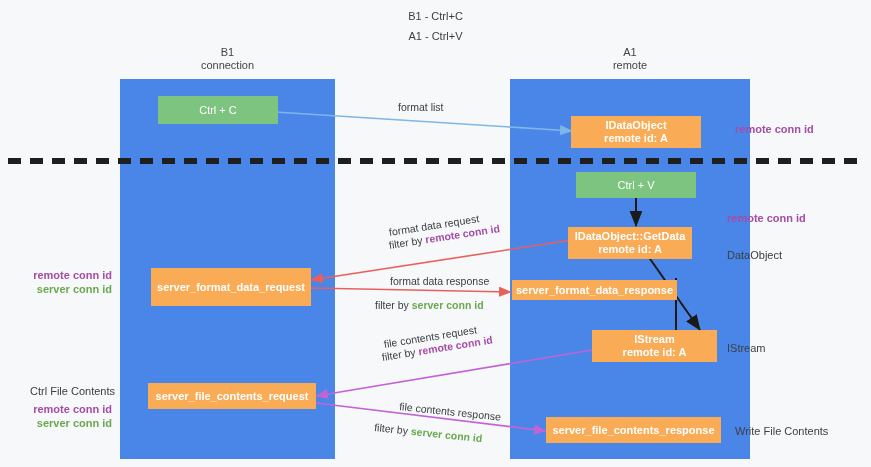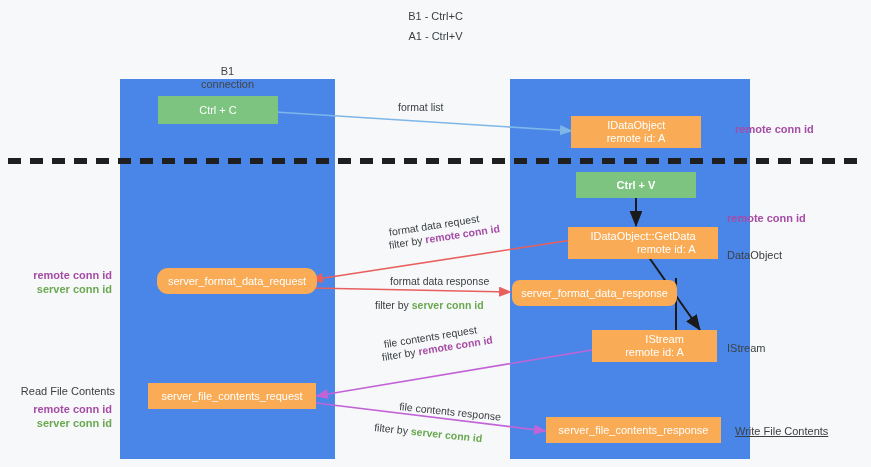--- a/index.html
+++ b/index.html
@@ -14,40 +14,40 @@
   
   .layer{position:absolute;inset:0;}
   #svg-layer{z-index:2;}
   #box-layer{z-index:3;}
   #label-layer{z-index:4;padding-left:39px;}
 
   
   .lane{position:absolute;background:#4a86e8;}
   .lane-head{
     position:absolute;text-align:center;color:#444;
-    font-size:11px;line-height:13px;white-space:pre-line;margin-top:19px;
+    font-size:11px;line-height:13px;white-space:pre-line;
   }
 
   
   .title{
     position:absolute;left:0;right:0;top:6px;
     text-align:center;color:#3c4043;
     font-size:11px;line-height:20px;white-space:pre-line;
   }
 
   
   .node{
     position:absolute;box-sizing:border-box;
     display:flex;flex-direction:column;
     align-items:center;justify-content:center;
     color:#fff;font-size:11px;line-height:13px;
-    text-align:right;white-space:pre-line;
+    text-align:center;white-space:pre-line;
     padding:2px 14px;
   }
-  .node.orange{background:#f9ab55;}
+  .node.orange{background:#f9ab55;font-weight:bold;}
   .node.green{background:#7cc47f;}
 
   
   .mlabel{
     position:absolute;font-size:11px;line-height:14px;
     white-space:pre;
   }
   .mlabel.dark{color:#3c4043;}
   .mlabel.purple{color:#a64ca6;font-weight:bold;}
   .mlabel.green{color:#6aa84f;font-weight:bold;}
@@ -68,20 +68,22 @@
 <div id="stage">
 
   <div class="title">B1 - Ctrl+C
 A1 - Ctrl+V</div>
 
   <div class="lane" style="left:120px;top:79px;width:215px;height:380px;"></div>
   <div class="lane" style="left:510px;top:79px;width:240px;height:380px;"></div>
 
   <div class="lane-head" style="left:120px;top:46px;width:215px;">B1
 connection</div>
+  <div class="lane-head" style="left:510px;top:46px;width:240px;">A1
+remote</div>
 
   <svg class="layer" id="svg-layer" width="871" height="467">
     <defs>
       <marker id="ah-blue" markerWidth="9" markerHeight="9" refX="7.5" refY="3.2" orient="auto">
         <path d="M0,0 L8,3.2 L0,6.4 z" fill="#7eb6e8"></path>
       </marker>
       <marker id="ah-red" markerWidth="9" markerHeight="9" refX="7.5" refY="3.2" orient="auto">
         <path d="M0,0 L8,3.2 L0,6.4 z" fill="#e8605d"></path>
       </marker>
       <marker id="ah-mag" markerWidth="9" markerHeight="9" refX="7.5" refY="3.2" orient="auto">
@@ -112,28 +114,28 @@
   <svg class="layer" width="871" height="467" style="z-index:5;">
     <line x1="8" y1="161" x2="863" y2="161" stroke="#1f1f1f" stroke-width="6" stroke-dasharray="13 9" stroke-linecap="butt"></line>
   </svg>
 
   <div class="layer" id="box-layer">
     <div class="node green" style="left:158px;top:96px;width:120px;height:28px;">Ctrl + C</div>
 
     <div class="node orange" style="left:571px;top:116px;width:130px;height:32px;">IDataObject
 remote id: A</div>
 
-    <div class="node green" style="left:576px;top:172px;width:120px;height:26px;font-weight:bold;">Ctrl + V</div>
+    <div class="node green" style="left:576px;top:172px;width:120px;height:26px;">Ctrl + V</div>
 
-    <div class="node orange" style="left:568px;top:227px;width:150px;height:32px;">IDataObject::GetData
+    <div class="node orange" style="left:568px;top:227px;width:124px;height:32px;">IDataObject::GetData
 remote id: A</div>
 
-    <div class="node orange" style="left:157px;top:268px;width:160px;height:26px;border-radius:11px;">server_format_data_request</div>
+    <div class="node orange" style="left:151px;top:268px;width:160px;height:38px;">server_format_data_request</div>
 
-    <div class="node orange" style="left:512px;top:280px;width:165px;height:26px;border-radius:8px;">server_format_data_response</div>
+    <div class="node orange" style="left:512px;top:280px;width:165px;height:20px;">server_format_data_response</div>
 
     <div class="node orange" style="left:592px;top:330px;width:125px;height:32px;">IStream
 remote id: A</div>
 
     <div class="node orange" style="left:546px;top:417px;width:175px;height:26px;">server_file_contents_response</div>
 
     <div class="node orange" style="left:148px;top:383px;width:168px;height:26px;">server_file_contents_request</div>
   </div>
 
   <div class="layer" id="label-layer">
@@ -163,23 +165,23 @@
       <span>file contents response</span>
     </div>
     <div class="elabel" style="left:375px;top:421px;transform:rotate(6deg);">
       <span>filter by </span><span class="hl-green">server conn id</span>
     </div>
 
     <div class="mlabel purple" style="left:735px;top:122px;">remote conn id</div>
     <div class="mlabel purple" style="left:727px;top:211px;">remote conn id</div>
     <div class="mlabel dark" style="left:727px;top:248px;">DataObject</div>
     <div class="mlabel dark" style="left:727px;top:341px;">IStream</div>
-    <div class="mlabel dark" style="left:735px;top:424px;text-decoration:underline;">Write File Contents</div>
+    <div class="mlabel dark" style="left:735px;top:424px;">Write File Contents</div>
 
     <div class="mlabel purple r" style="left:0px;top:268px;width:112px;">remote conn id</div>
     <div class="mlabel green r" style="left:0px;top:282px;width:112px;">server conn id</div>
 
-    <div class="mlabel dark r" style="left:0px;top:384px;width:115px;">Read File Contents</div>
+    <div class="mlabel dark r" style="left:0px;top:384px;width:115px;">Ctrl File Contents</div>
     <div class="mlabel purple r" style="left:0px;top:402px;width:112px;">remote conn id</div>
     <div class="mlabel green r" style="left:0px;top:416px;width:112px;">server conn id</div>
   </div>
 
 </div>
 
 </body></html>

